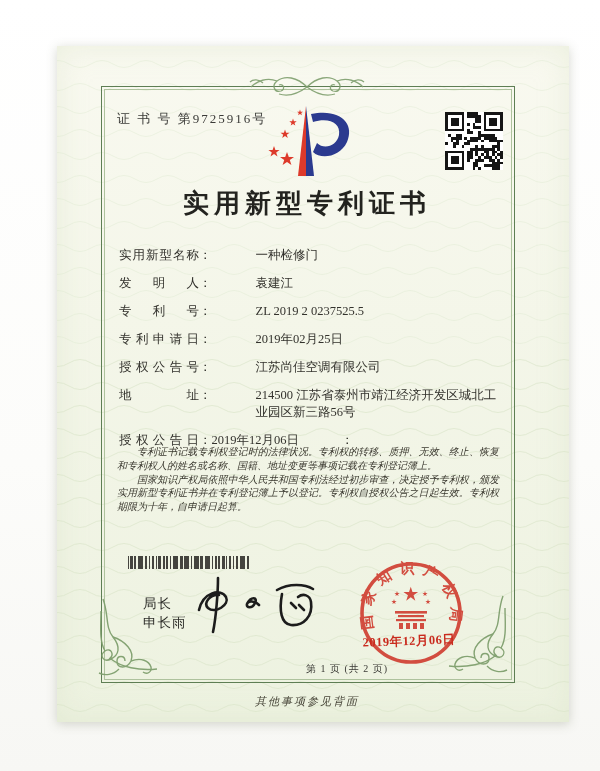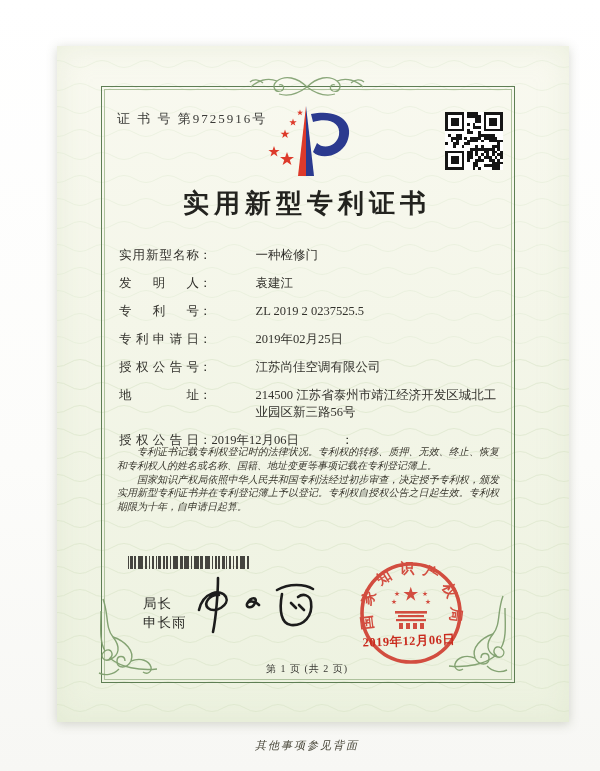--- a/index.html
+++ b/index.html
@@ -37,23 +37,23 @@
     background:
       repeating-linear-gradient(90deg,#45443f 0 1.5px,transparent 1.5px 3.5px),
       repeating-linear-gradient(90deg,#45443f 0 1px,transparent 1px 6px),
       repeating-linear-gradient(90deg,transparent 0 2.5px,#45443f 2.5px 4px,transparent 4px 11px);
   }
   .signer{left:78px;top:548px;font-size:13.5px;letter-spacing:1px;color:#2c2c28;line-height:19px;margin-left:8px;}
   .signature{left:128px;top:528px;}
   .seal{left:294px;top:509px;}
   .seal-date{left:290px;top:587px;width:124px;text-align:center;font-size:12.5px;
     font-weight:bold;color:#c92b1e;letter-spacing:.5px;transform:rotate(-2deg);}
-  .pageinfo{left:44px;top:616px;width:412px;text-align:center;font-size:10px;color:#3a3a35;letter-spacing:1px;}
+  .pageinfo{left:44px;top:616px;width:412px;text-align:center;font-size:10px;color:#3a3a35;letter-spacing:1px;padding-left:40px;}
   .footnote{left:44px;top:648px;width:412px;text-align:center;font-size:11px;
-    font-style:italic;color:#474538;letter-spacing:2px;margin-top:44px;}
+    font-style:italic;color:#474538;letter-spacing:2px;}
   .flourish{pointer-events:none;}
   .fl-top{left:176px;top:27px;}
   .fl-bl{left:34px;top:551px;}
   .fl-br{left:386px;top:548px;transform:scaleX(-1);}
 </style>
 </head>
 <body>
 
 <div class="paper">
 

